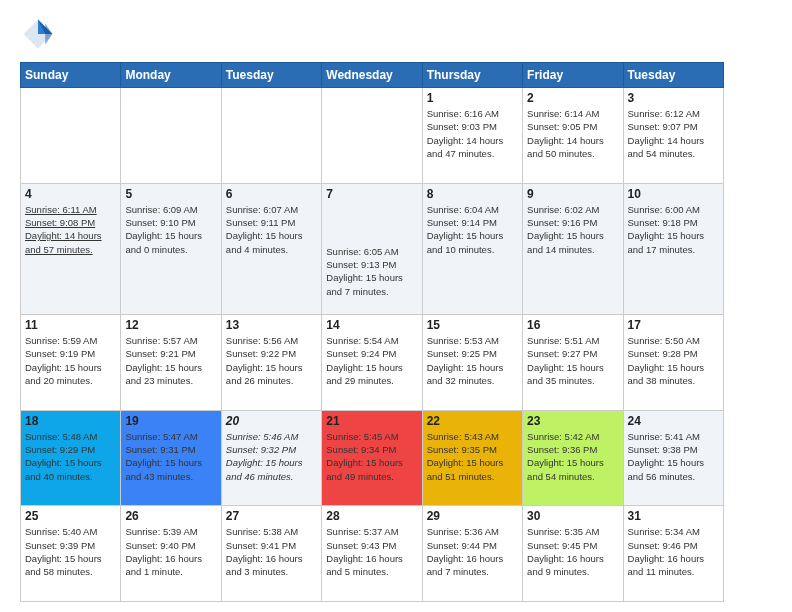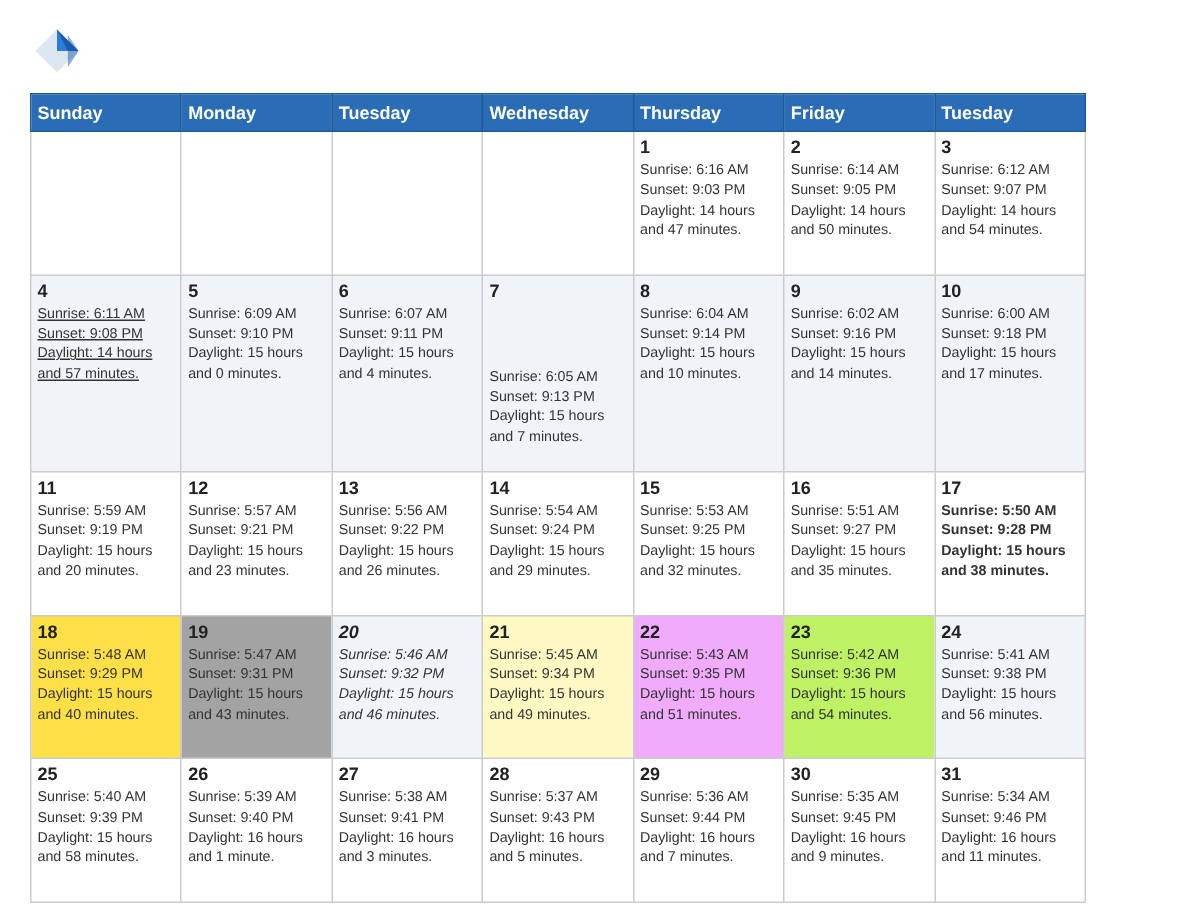--- a/index.html
+++ b/index.html
@@ -255,56 +255,56 @@
           </td>
           <td>
             <div class="day-number">16</div>
             <div class="day-info" style="white-space: pre-line;">Sunrise: 5:51 AM
 Sunset: 9:27 PM
 Daylight: 15 hours
 and 35 minutes.</div>
           </td>
           <td>
             <div class="day-number">17</div>
-            <div class="day-info" style="white-space: pre-line; font-weight: bold;">Sunrise: 5:50 AM
+            <div class="day-info" style="white-space: pre-line;">Sunrise: 5:50 AM
 Sunset: 9:28 PM
 Daylight: 15 hours
 and 38 minutes.</div>
           </td>
         </tr>
         <tr>
-          <td style="background: #fde047;">
+          <td style="background: #0ea5e9;">
             <div class="day-number">18</div>
             <div class="day-info" style="white-space: pre-line;">Sunrise: 5:48 AM
 Sunset: 9:29 PM
 Daylight: 15 hours
 and 40 minutes.</div>
           </td>
-          <td style="background: #a3a3a3;">
+          <td style="background: #3b82f6;">
             <div class="day-number">19</div>
             <div class="day-info" style="white-space: pre-line;">Sunrise: 5:47 AM
 Sunset: 9:31 PM
 Daylight: 15 hours
 and 43 minutes.</div>
           </td>
           <td style="background: rgb(240, 244, 248); font-style: italic;">
             <div class="day-number">20</div>
             <div class="day-info" style="white-space: pre-line;">Sunrise: 5:46 AM
 Sunset: 9:32 PM
 Daylight: 15 hours
 and 46 minutes.</div>
           </td>
-          <td style="background: #fef9c3;">
+          <td style="background: #ef4444;">
             <div class="day-number">21</div>
             <div class="day-info" style="white-space: pre-line;">Sunrise: 5:45 AM
 Sunset: 9:34 PM
 Daylight: 15 hours
 and 49 minutes.</div>
           </td>
-          <td style="background: #f0abfc;">
+          <td style="background: #eab308;">
             <div class="day-number">22</div>
             <div class="day-info" style="white-space: pre-line;">Sunrise: 5:43 AM
 Sunset: 9:35 PM
 Daylight: 15 hours
 and 51 minutes.</div>
           </td>
           <td style="background: #bef264;">
             <div class="day-number">23</div>
             <div class="day-info" style="white-space: pre-line;">Sunrise: 5:42 AM
 Sunset: 9:36 PM

